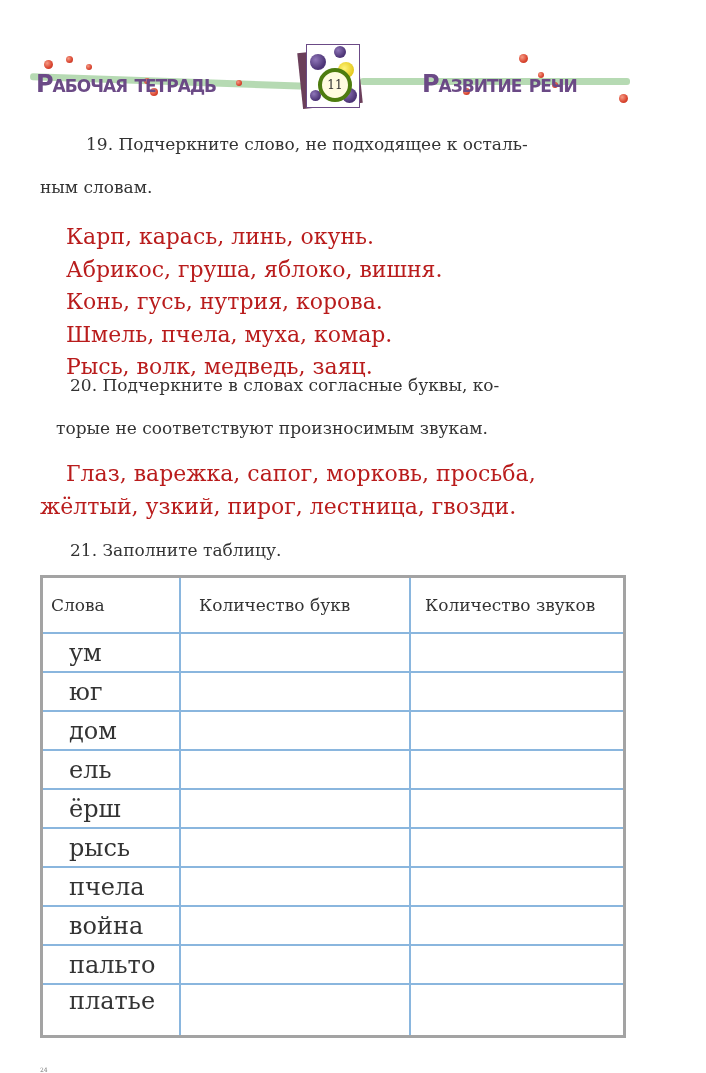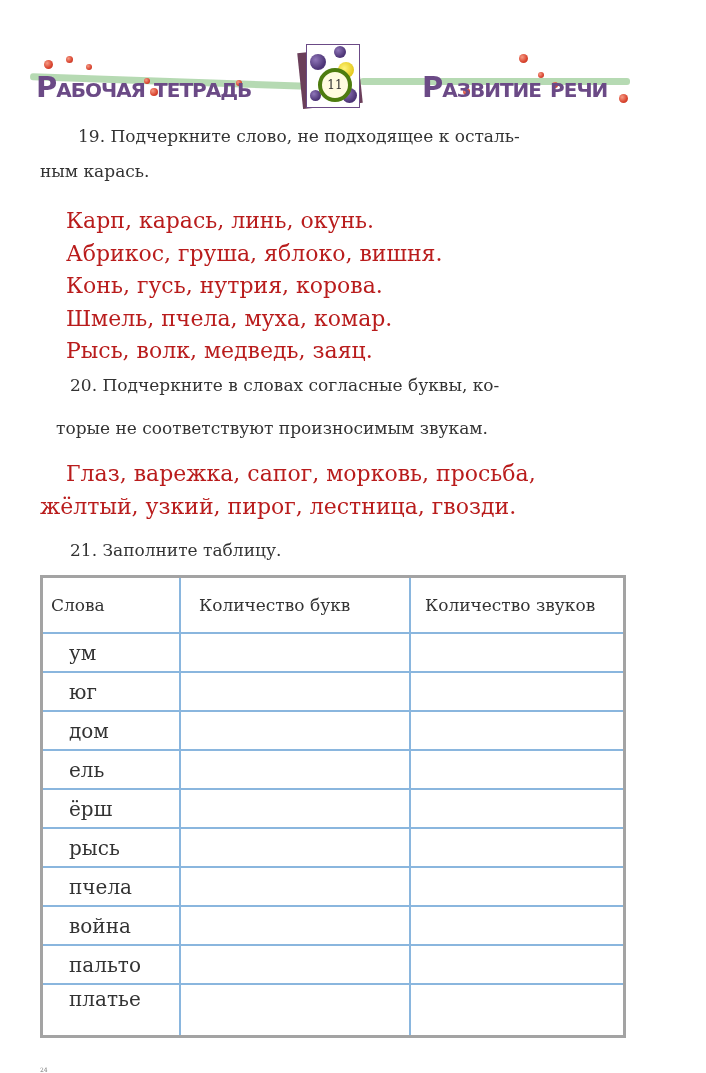--- a/index.html
+++ b/index.html
@@ -4,21 +4,21 @@
 <style>
   html, body { margin: 0; padding: 0; }
   body {
     width: 706px; height: 1073px; background: #ffffff; position: relative; overflow: hidden;
     font-family: "DejaVu Serif", "Liberation Serif", serif; color: #2b2b2b;
   }
   .header { position: absolute; left: 0; top: 40px; width: 706px; height: 75px; }
   .stripe { position: absolute; height: 7px; background: #a9d3a6; opacity: .85; border-radius: 3px; }
   .title {
     position: absolute; font-family: "DejaVu Sans", "Liberation Sans", sans-serif; font-weight: bold;
-    color: #6b4a86; font-size: 29px; letter-spacing: -1px; white-space: nowrap;
+    color: #6b4a86; font-size: 24px; letter-spacing: -1px; white-space: nowrap;
   }
   .dot { position: absolute; border-radius: 50%; background: radial-gradient(circle at 35% 35%, #f59a84, #d9442f 60%, #b3301f); }
   .badge-card { position: absolute; left: 306px; top: 4px; width: 52px; height: 62px; background: #fff; border: 1px solid #6b4a86; }
   .badge-back { position: absolute; left: 300px; top: 10px; width: 60px; height: 56px; background: #6b3f5a; transform: rotate(-6deg); }
   .ball { position: absolute; border-radius: 50%; background: radial-gradient(circle at 35% 35%, #8f76b8, #4d3577 65%); }
   .badge-num {
     position: absolute; left: 318px; top: 28px; width: 26px; height: 26px; border-radius: 50%;
     border: 4px solid #4d7c0f; background: #fffbe0; font-size: 12px; text-align: center; line-height: 26px;
     color: #333; font-family: "DejaVu Serif", serif;
   }
@@ -27,21 +27,21 @@
   .words { font-size: 22px; line-height: 32.5px; color: #b91c1c; }
   table.fill {
     position: absolute; left: 40px; top: 575px; width: 586px; border-collapse: collapse;
     border: 3px solid #a3a3a3;
   }
   table.fill td, table.fill th {
     border: 2px solid #8ab6de; padding: 0; font-weight: normal; text-align: left; vertical-align: middle;
   }
   table.fill th { height: 54px; font-size: 17px; color: #333; padding-left: 8px; white-space: nowrap; }
   table.fill td { height: 37px; }
-  table.fill td.word { font-size: 20px; padding-left: 26px; color: #333; }
+  table.fill td.word { font-size: 24px; padding-left: 26px; color: #333; }
   .page-mark { position: absolute; left: 40px; top: 1066px; font-size: 6px; color: #777; }
 </style>
 </head>
 <body>
 
 <div class="header">
   <div class="stripe" style="left:30px; top:38px; width:280px; transform:rotate(2deg);"></div>
   <div class="stripe" style="left:360px; top:38px; width:270px;"></div>
 
   <div class="dot" style="left:44px; top:20px; width:9px; height:9px;"></div>
@@ -63,22 +63,22 @@
 
   <div class="dot" style="left:519px; top:14px; width:9px; height:9px;"></div>
   <div class="dot" style="left:463px; top:48px; width:7px; height:7px;"></div>
   <div class="dot" style="left:538px; top:32px; width:6px; height:6px;"></div>
   <div class="dot" style="left:552px; top:42px; width:6px; height:6px;"></div>
   <div class="dot" style="left:619px; top:54px; width:9px; height:9px;"></div>
   <div class="title" style="left:422px; top:30px; font-variant: small-caps;">Развитие речи</div>
 </div>
 
 <div class="task" style="left:40px; top:115px; width:620px;">
-  <p class="task-title" style="margin:8px; padding-left:30px; text-indent:0;">19. Подчеркните слово, не подходящее к осталь-</p>
-  <p style="margin:0; padding-left:0;">ным карась.</p>
+  <p class="task-title" style="margin:16px; padding-left:30px; text-indent:0;">19. Подчеркните слово, не подходящее к осталь-</p>
+  <p style="margin:0; padding-left:0;">ным словам.</p>
   <div class="words" style="margin-top:20px; padding-left:26px;">
     <div>Карп, карась, линь, окунь.</div>
     <div>Абрикос, груша, яблоко, вишня.</div>
     <div>Конь, гусь, нутрия, корова.</div>
     <div>Шмель, пчела, муха, комар.</div>
     <div>Рысь, волк, медведь, заяц.</div>
   </div>
 </div>
 
 <div class="task" style="left:40px; top:372px; width:620px;">

